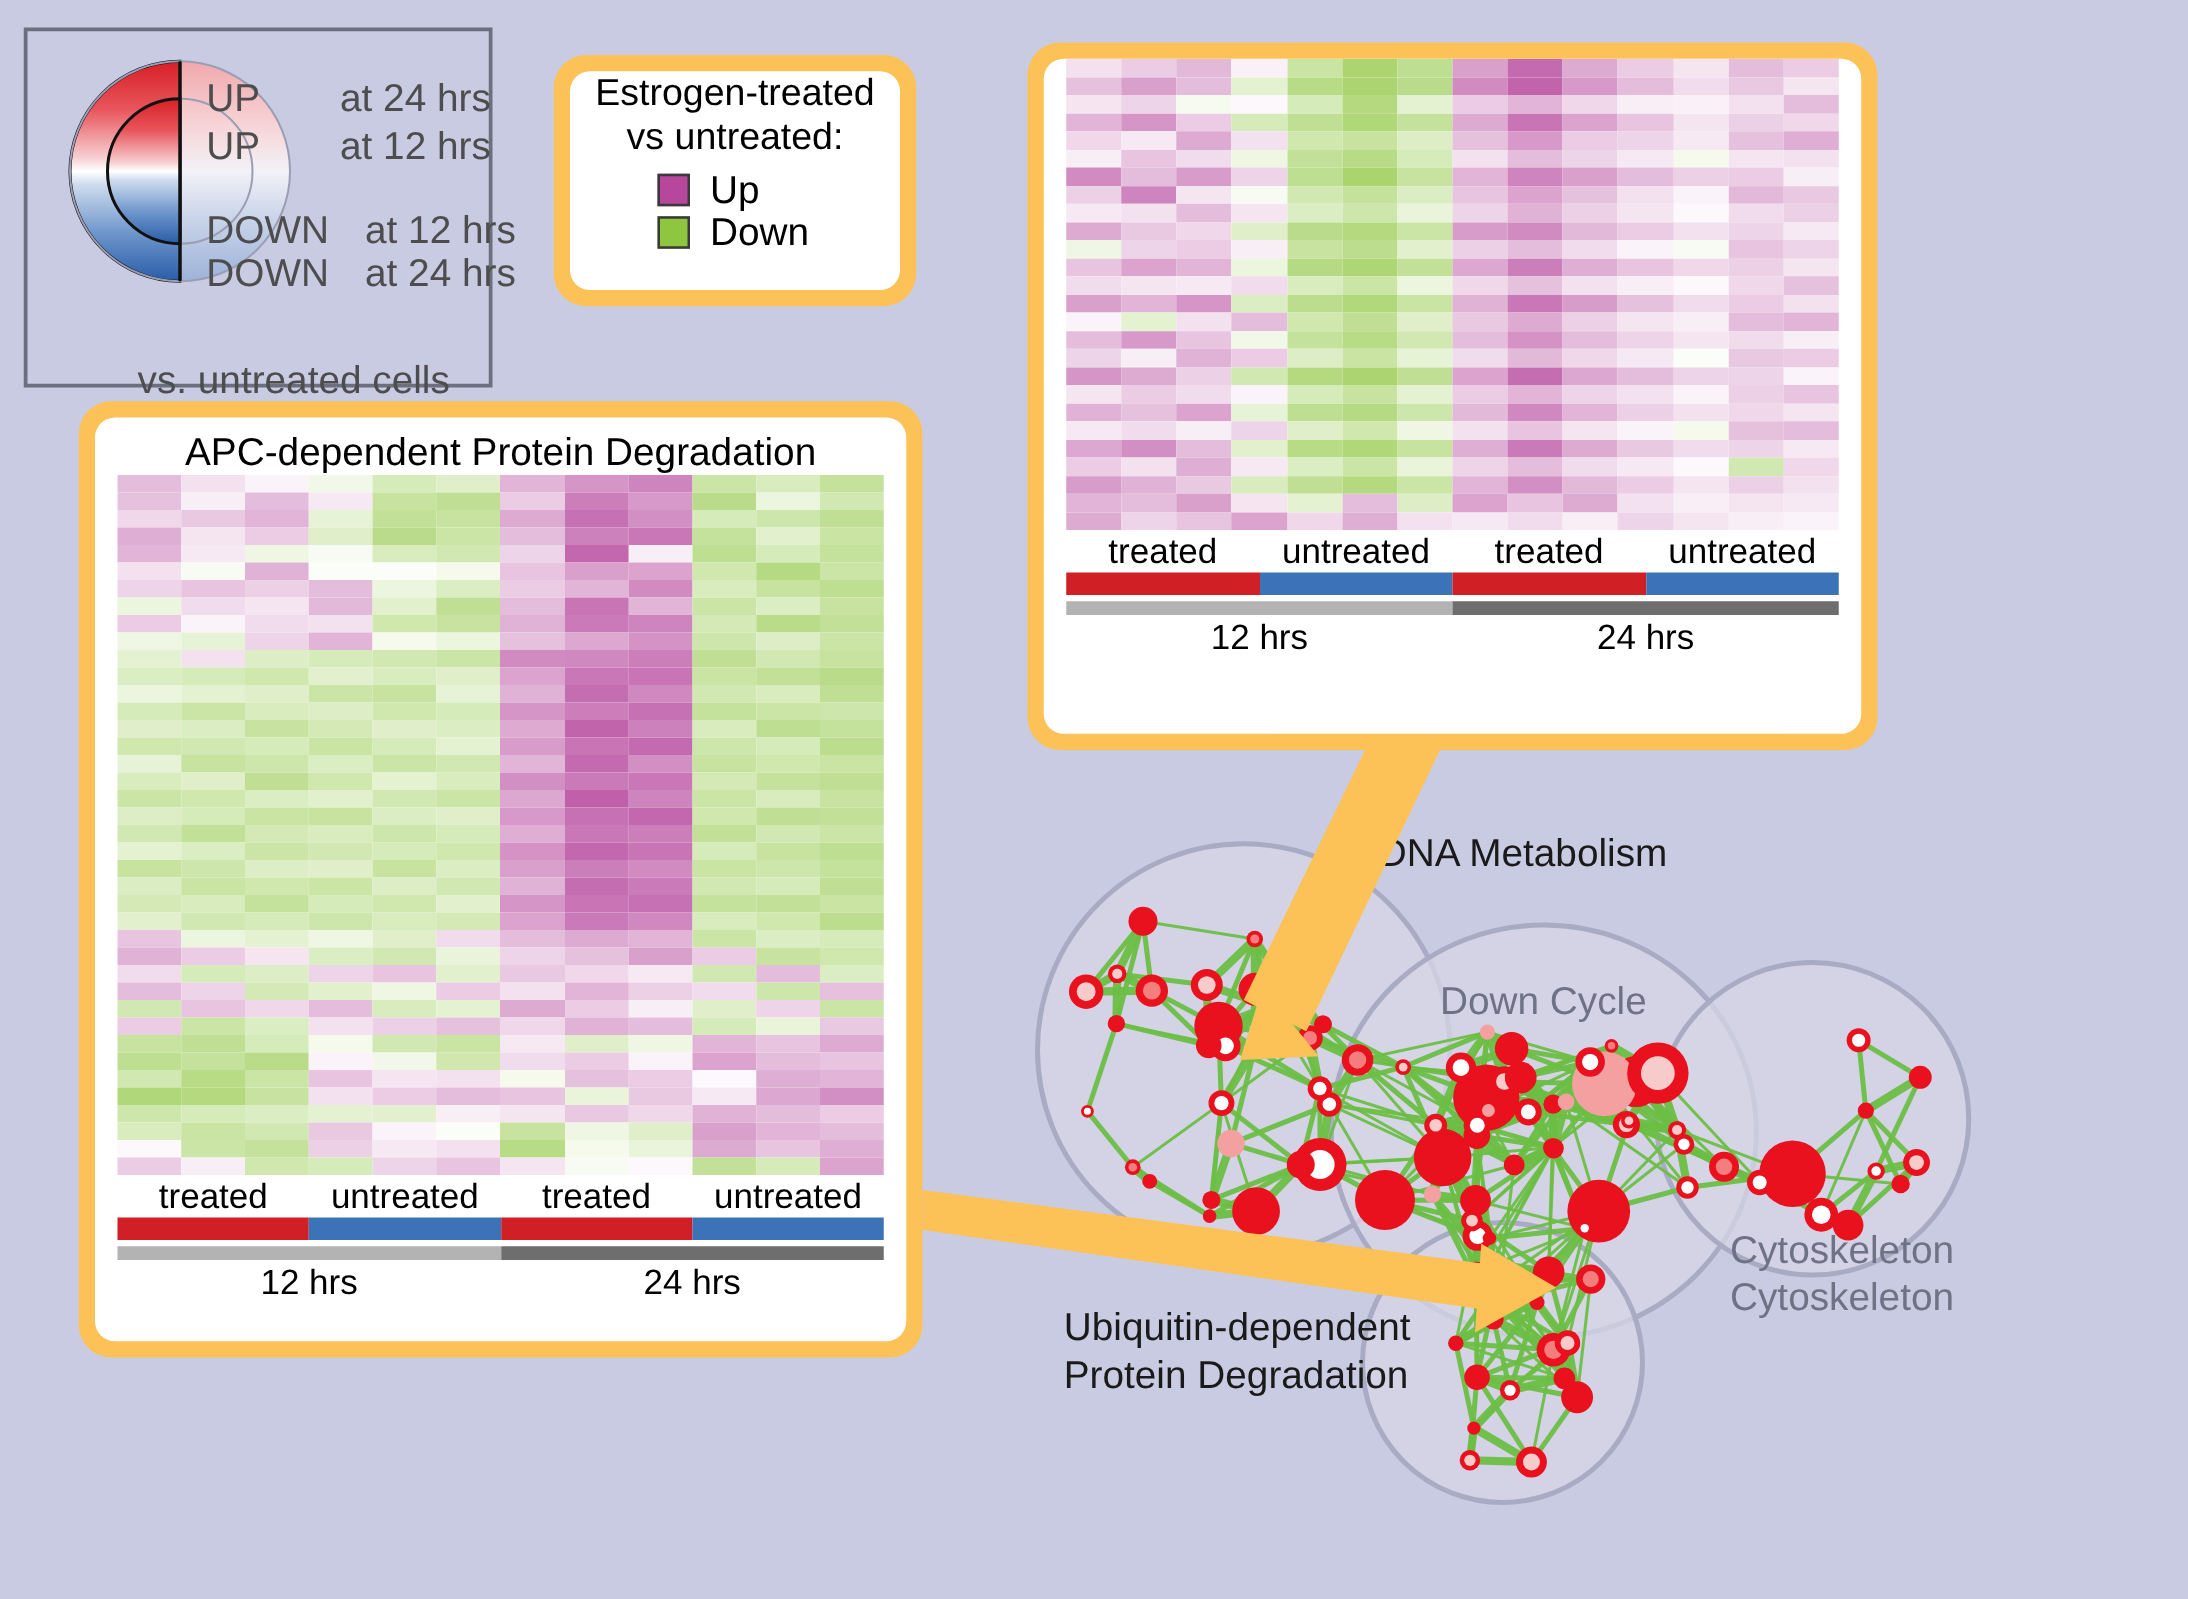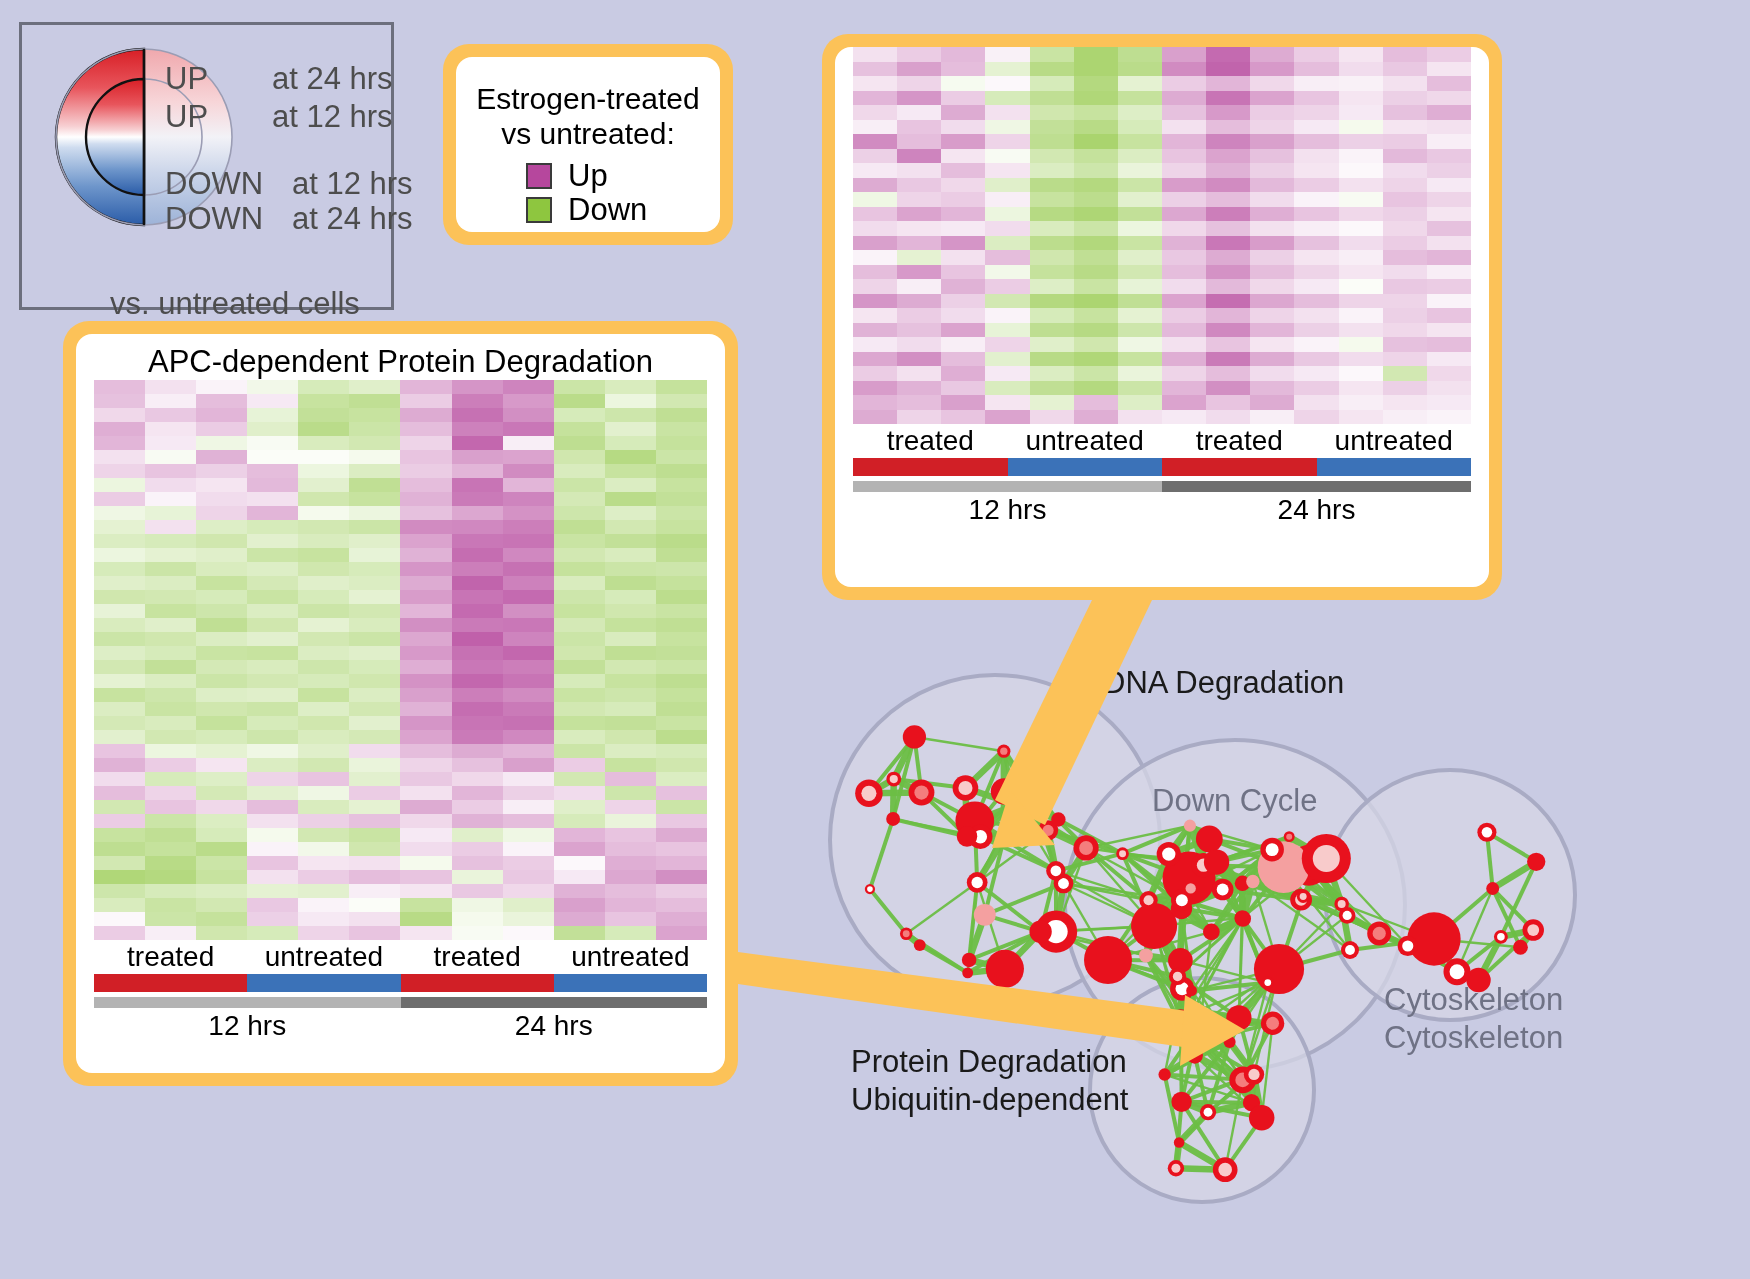--- a/index.html
+++ b/index.html
@@ -35,21 +35,21 @@
   .opanel{
     position:absolute;background:#fcc258;border-radius:26px;padding:13px;
     box-sizing:border-box;
   }
   .opanel>.inner{
     width:100%;height:100%;background:#ffffff;border-radius:16px;
     box-sizing:border-box;position:relative;overflow:hidden;
   }
 
   #key-panel{left:443px;top:44px;width:290px;height:201px;}
-  #key-panel .inner{padding:24px 18px;}
+  #key-panel .inner{padding:0 18px;}
   .key-title{color:#000;font-size:30px;line-height:35px;text-align:center;}
   .key-rows{margin-top:8px;}
   .key-row{display:flex;align-items:center;gap:16px;padding-left:52px;}
   .swatch{width:26px;height:26px;border:2px solid #3a3a3a;box-sizing:border-box;}
   .key-label{font-size:31px;color:#000;line-height:34px;}
 
   
   #rep-panel{left:822px;top:34px;width:680px;height:566px;}
   #apc-panel{left:63px;top:321px;width:675px;height:765px;}
 
@@ -1589,29 +1589,29 @@
           <circle cx="407.9990947409639" cy="421.8042368331214" r="2.9265578568803883" fill="#f47d7d"></circle>
           <circle cx="435.1648111109347" cy="549.6522064938515" r="12.365139964672336" fill="#e8111d"></circle>
           <circle cx="435.1648111109347" cy="549.6522064938515" r="6.800826980569785" fill="#f8cbcb"></circle>
           <circle cx="318" cy="340" r="24" fill="#e8111d"></circle>
           <circle cx="560" cy="330" r="9" fill="#e8111d"></circle>
           <circle cx="560" cy="330" r="4.95" fill="#ffffff"></circle>
         </g>
       </svg>
   </div>
 
-  <div class="netlabel" id="lbl-dna">DNA Degradation</div>
+  <div class="netlabel" id="lbl-dna">DNA Metabolism</div>
   <div class="netlabel" id="lbl-cc">Down Cycle</div>
   <div class="netlabel" id="lbl-mt">
     <div>Cytoskeleton</div>
     <div>Cytoskeleton</div>
   </div>
   <div class="netlabel" id="lbl-ub">
+    <div>Ubiquitin-dependent</div>
     <div>Protein Degradation</div>
-    <div>Ubiquitin-dependent</div>
   </div>
 
   <svg id="arrows">
 
     <path d="M1092 600 L1152 600 L1045 825 L995 800 Z" fill="#fcc258"></path>
     <path d="M1010 790 L1055 845 L992 848 Z" fill="#fcc258"></path>
 
     <path d="M738 952 L1195 1012 L1190 1048 L738 984 Z" fill="#fcc258"></path>
     <path d="M1185 995 L1245 1030 L1180 1066 Z" fill="#fcc258"></path>
   </svg>

